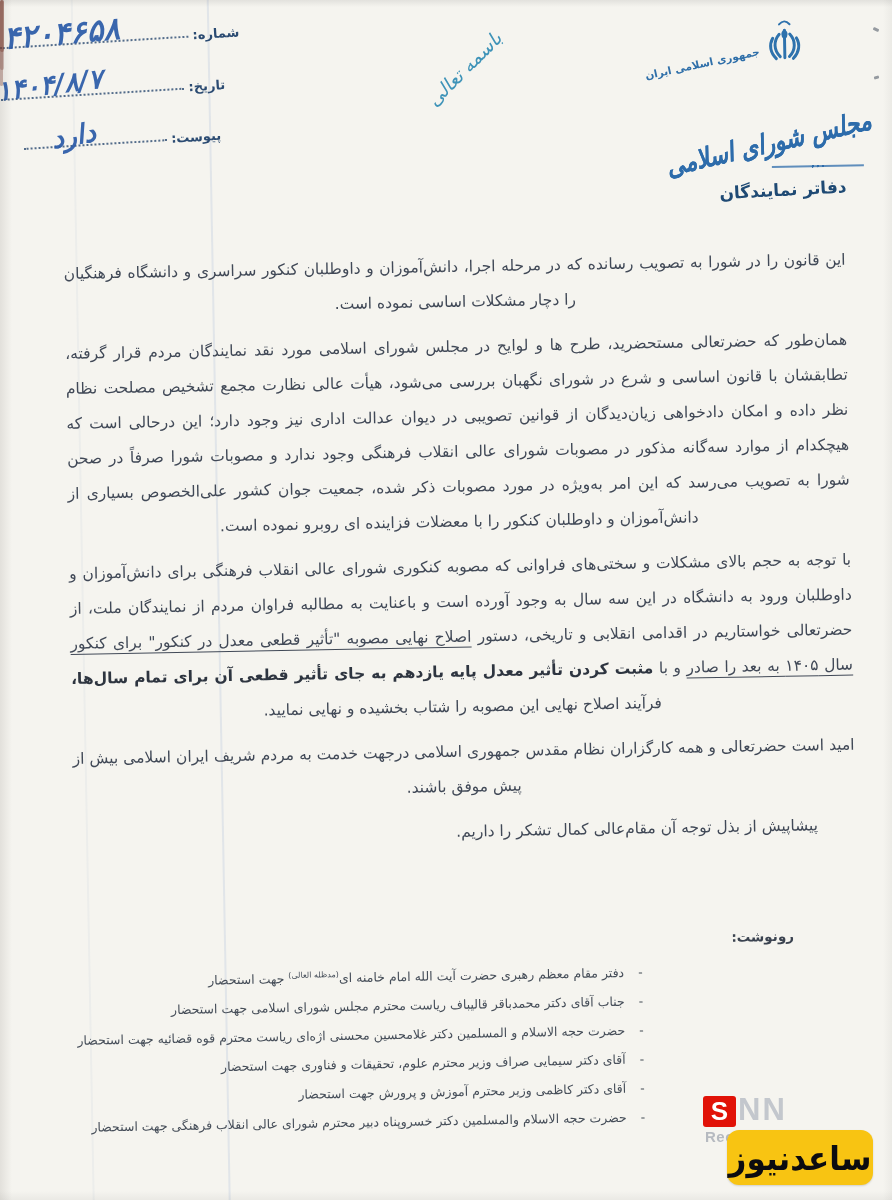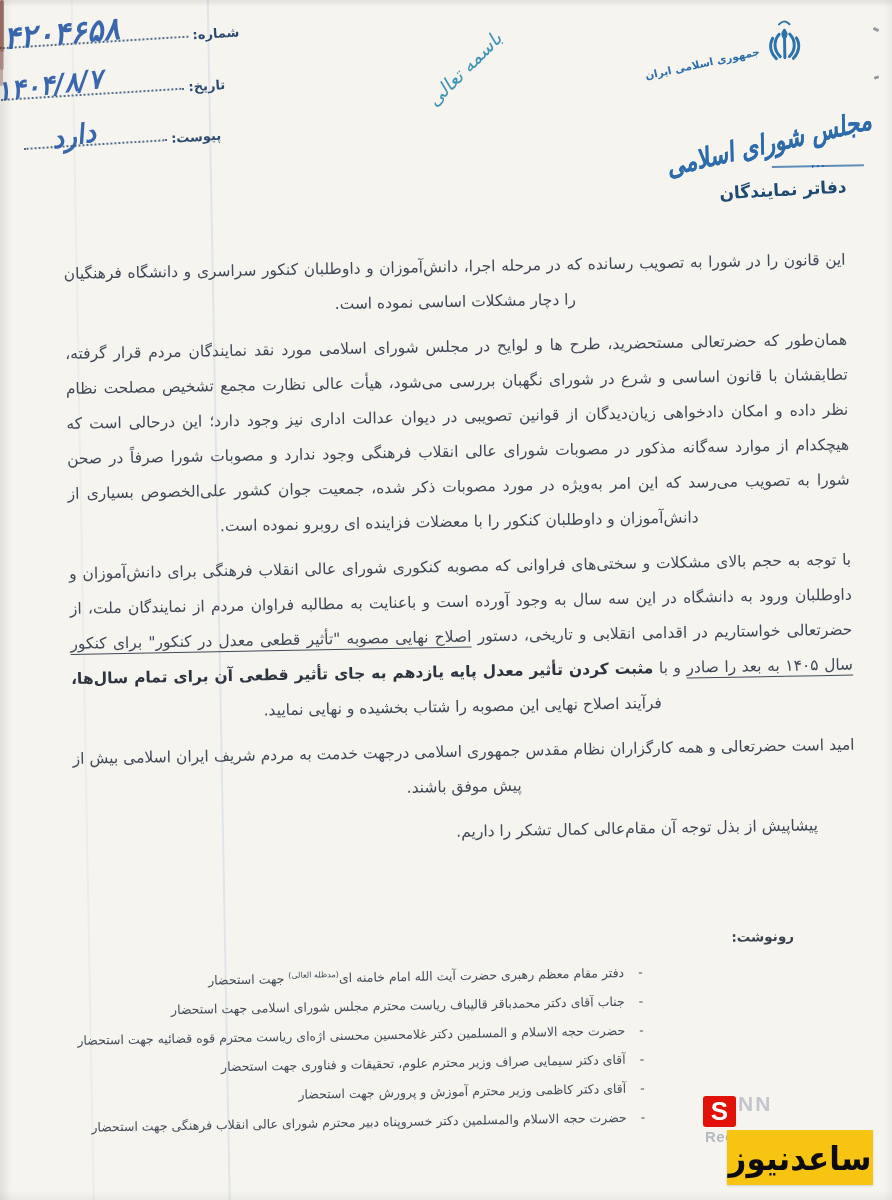--- a/index.html
+++ b/index.html
@@ -77,24 +77,24 @@
   .cc-list{position:absolute;right:258px;top:958px;direction:rtl;color:#464e59;
     font-size:12.5px;white-space:nowrap;text-align:right;line-height:29px;}
   .cc-item .dash{margin-left:14px;}
   .cc-item sup{font-size:8px;}
 
   
   .snn{position:absolute;left:703px;top:1092px;z-index:10;
     font-family:"Liberation Sans",sans-serif;font-weight:bold;}
   .snn .sbox{position:absolute;left:0;top:4px;width:33px;height:31px;background:#e11207;
     border-radius:3px;color:#ffffff;font-size:26px;text-align:center;line-height:31px;}
-  .snn .nn{position:absolute;left:35px;top:0;font-size:21px;color:#c3c7cd;letter-spacing:2px;}
+  .snn .nn{position:absolute;left:35px;top:0;font-size:31px;color:#c3c7cd;letter-spacing:2px;}
   .snn .received{position:absolute;left:2px;top:36px;font-size:15px;color:#b6bac0;letter-spacing:.5px;}
   .saed{position:absolute;left:727px;top:1130px;width:146px;height:55px;z-index:11;
-    background:#f8c412;border-radius:0;box-shadow:0 1px 2px rgba(0,0,0,.15);
+    background:#f8c412;border-radius:12px;box-shadow:0 1px 2px rgba(0,0,0,.15);
     display:flex;align-items:center;justify-content:center;}
   .saed .txt{direction:rtl;color:#0c0c10;font-size:31px;font-weight:bold;
     transform:scaleY(1.08);letter-spacing:-.5px;}
 </style>
 </head>
 <body>
 
 <div class="edge-top"></div>
 <div class="edge-left"></div>
 <div class="edge-right"></div>

